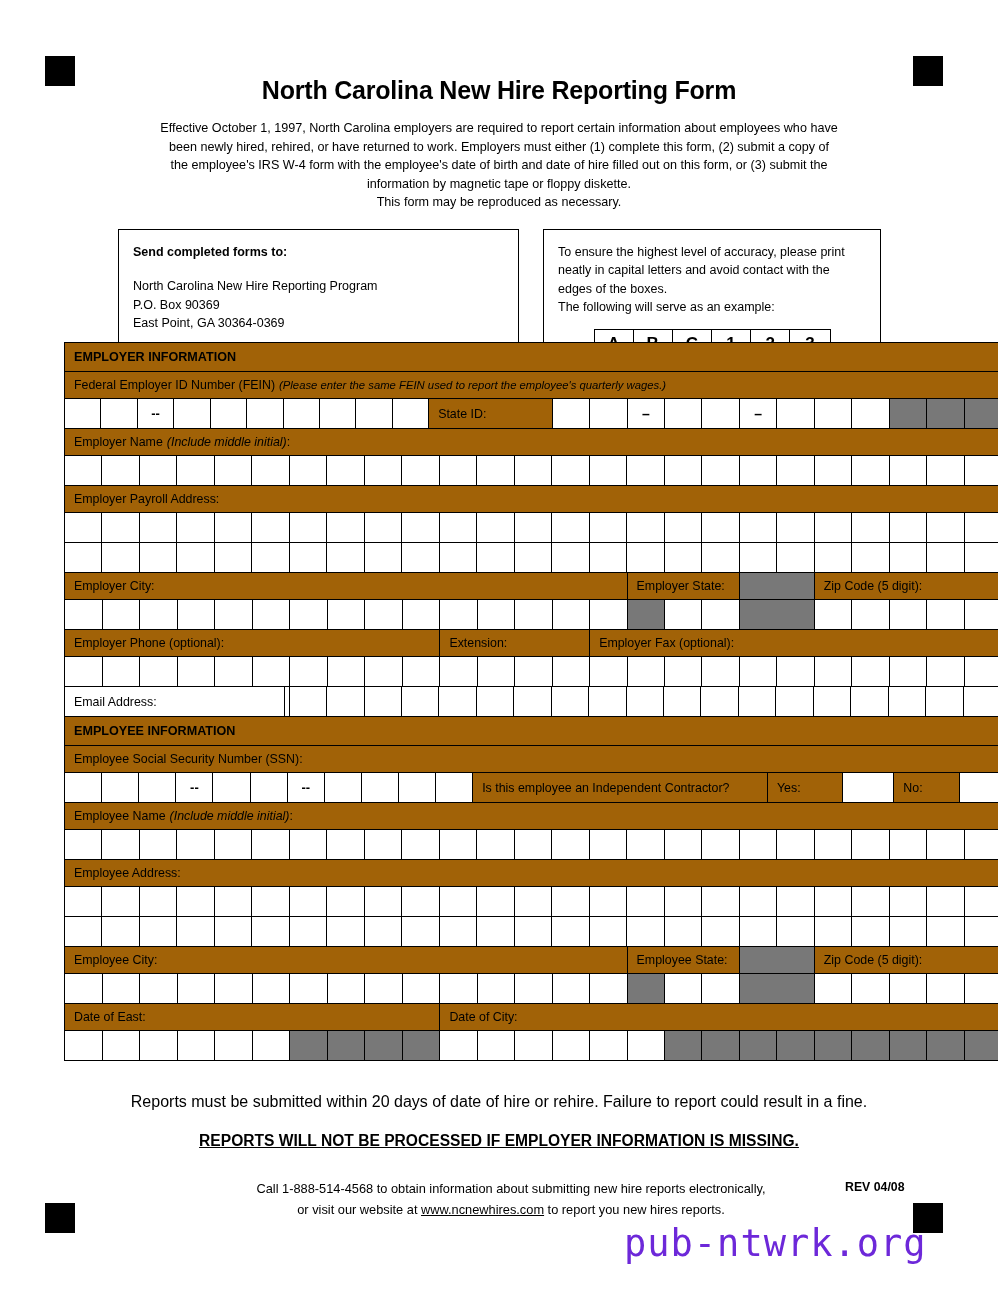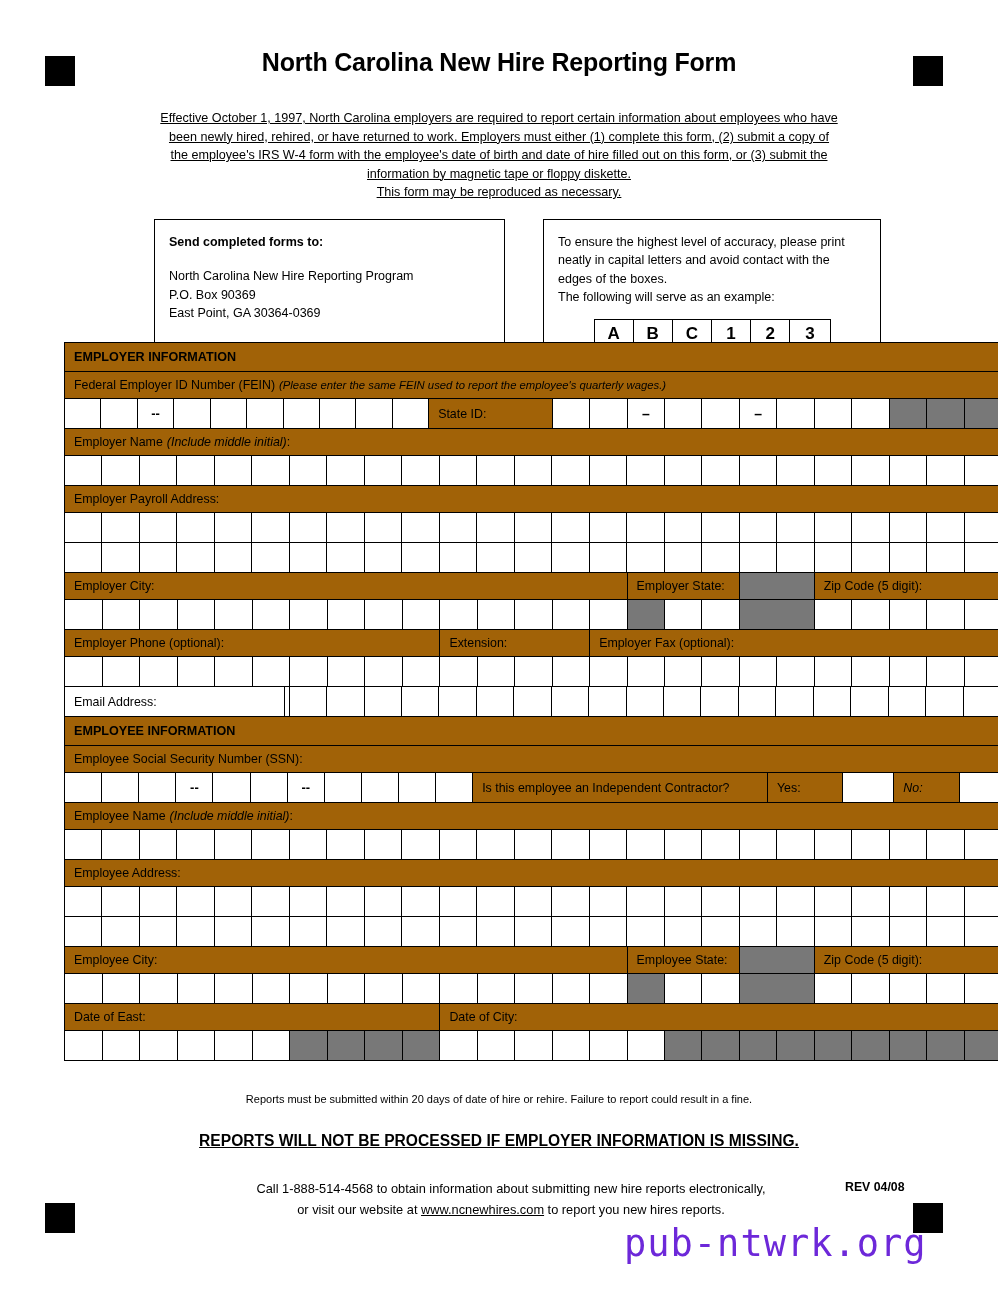--- a/index.html
+++ b/index.html
@@ -28,47 +28,46 @@
 
   
   .page { position: relative; width: 998px; height: 1292px; }
 
   .title {
     text-align: center;
     font-size: 25px;
     font-weight: bold;
     letter-spacing: -0.2px;
     margin: 0;
-    padding-top: 48px;
+    padding-top: 76px;
   }
   .intro {
     width: 720px;
-    margin: 32px auto 0 auto;
+    margin: 14px auto 0 auto;
     text-align: center;
     font-size: 12.6px;
     line-height: 18.5px;
-    text-decoration: underline;
   }
   .intro .line { display: block; }
 
   
   .boxrow {
     position: relative;
     margin-top: 17px;
     height: 140px;
   }
   .infobox {
     position: absolute;
     border: 1.5px solid #000;
     background: #fff;
     font-size: 12.5px;
     line-height: 18.5px;
     padding: 13px 14px;
   }
-  .infobox.left  { left: 118px; top: 0; width: 351px; height: 136px; margin-left: 36px; }
+  .infobox.left  { left: 118px; top: 0; width: 401px; height: 136px; }
   .infobox.right { left: 543px; top: 0; width: 338px; height: 136px; }
   .infobox .bold { font-weight: bold; }
   .sendto-spacer { height: 16px; }
 
   .example-grid {
     display: flex;
     margin: 12px auto 0 auto;
     width: 237px;
     border: 1.5px solid #000;
   }
@@ -157,21 +156,21 @@
   .gray-span {
     background: #787878;
   }
 
   
   .foot1 {
     position: absolute;
     left: 0; right: 0;
     top: 1093px;
     text-align: center;
-    font-size: 11px;
+    font-size: 16px;
   }
   .foot2 {
     position: absolute;
     left: 0; right: 0;
     top: 1132px;
     text-align: center;
     font-size: 15.6px;
     font-weight: bold;
     text-decoration: underline;
   }
@@ -530,21 +529,21 @@
         <div class="cell"></div>
         <div class="cell"></div>
         <div class="cell"></div>
         <div class="cell"></div>
       </div>
       <div class="inline-lbl" style="width:31.5%; padding-left:9px;">Is this employee an Independent Contractor?</div>
       <div class="inline-lbl" style="width:8%;">Yes:</div>
       <div class="cellbox" style="width:5.5%">
         <div class="cell"></div>
       </div>
-      <div class="inline-lbl" style="width:7%;font-style:italic;">No:</div>
+      <div class="inline-lbl" style="width:7%;">No:</div>
       <div class="cellbox" style="width:4.5%">
         <div class="cell"></div>
       </div>
     </div>
 
     <div class="frow">
       <div class="lbl" style="flex:1">
         <span>Employee Name</span>
         <span style="font-style:italic;margin-left:4px">(Include middle initial)</span>
         <span>:</span>

